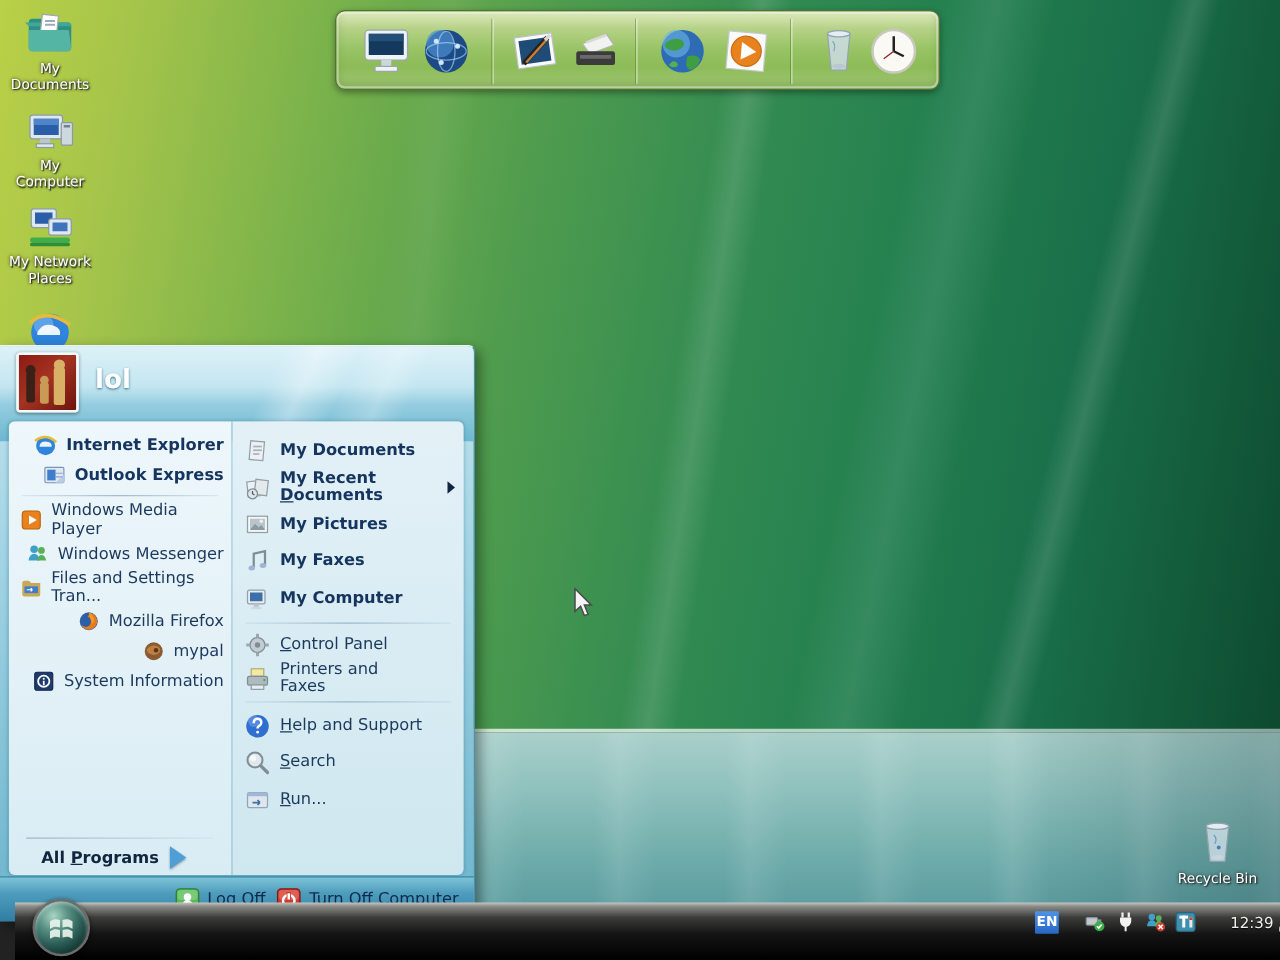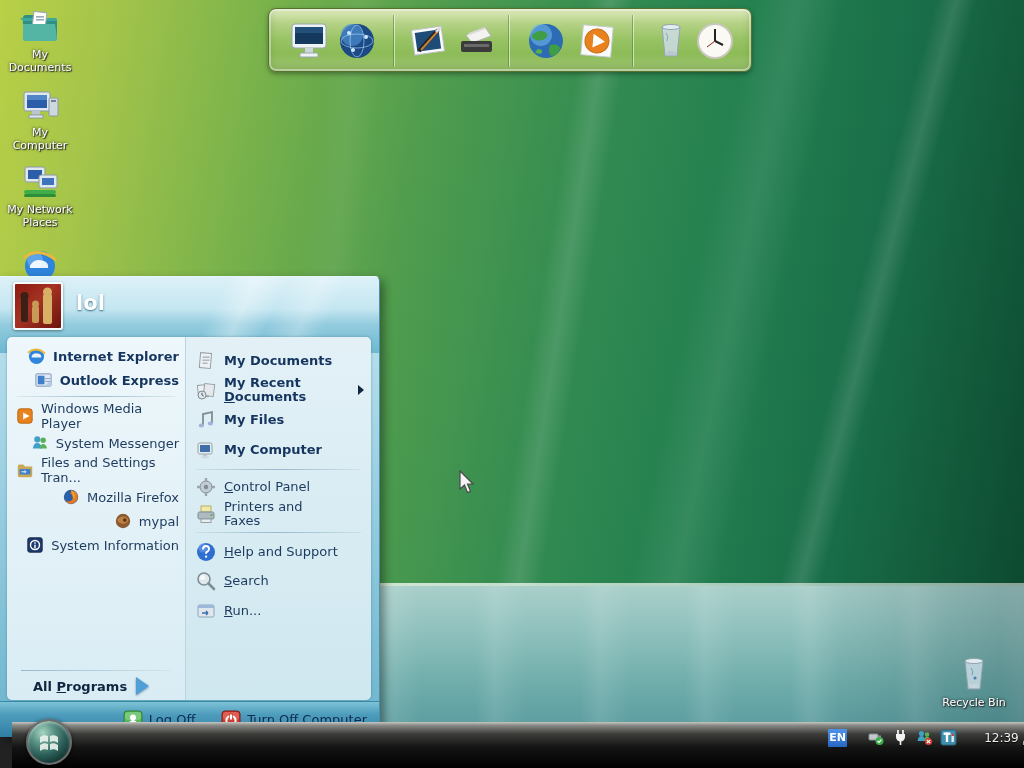--- a/index.html
+++ b/index.html
@@ -63,21 +63,21 @@
   .sep{height:1px;margin:4px 10px;background:linear-gradient(to right,rgba(120,160,180,.15),rgba(110,150,175,.6),rgba(120,160,180,.15));}
   .subarrow{position:absolute;right:7px;top:50%;margin-top:-5px;width:0;height:0;
         border-left:6px solid #10253f;border-top:5px solid transparent;border-bottom:5px solid transparent;}
   .allprog{position:absolute;left:0;right:0;bottom:5px;}
   .allprog .line{height:1px;margin:0 14px 6px 14px;background:linear-gradient(to right,rgba(110,150,175,.6),rgba(120,160,180,.1));}
   .allprog .row{display:flex;align-items:center;gap:9px;padding-left:26px;font-size:13px;font-weight:bold;color:#10253f;cursor:pointer;}
   .ap-arrow{width:0;height:0;border-left:13px solid #4f9fd6;border-top:9px solid transparent;border-bottom:9px solid transparent;
         filter:drop-shadow(0 1px 1px rgba(20,60,90,.5));}
   .sm-footer{position:absolute;left:0;right:0;bottom:0;height:36px;border-top:1px solid #3c87a5;
         background:linear-gradient(to bottom,#7cc3d6 0%,#4f9dbd 35%,#2f7da3 100%);
-        display:flex;align-items:center;justify-content:flex-end;gap:26px;padding-right:12px;}
+        display:flex;align-items:center;justify-content:flex-end;gap:9px;padding-right:12px;}
   .fbtn{display:flex;align-items:center;gap:6px;font-size:13px;color:#0c2b4e;cursor:pointer;}
   u{text-decoration:underline;}
 
   
   .taskbar{position:absolute;left:12px;bottom:0;width:1024px;height:46px;z-index:40;
         background:linear-gradient(to bottom,#c6c6c2 0%,#8a8a86 7%,#3c3c3a 26%,#141414 55%,#000 100%);}
   .orb{position:absolute;left:14px;top:-3px;width:46px;height:46px;border-radius:50%;cursor:pointer;z-index:41;
         background:radial-gradient(circle at 35% 28%,#a8d6c2 0%,#5b9486 28%,#2c5f58 55%,#12332f 80%,#0a221f 100%);
         border:2px solid #6d6d6d;box-shadow:inset 0 2px 3px rgba(255,255,255,.45),0 1px 4px rgba(0,0,0,.6);}
   .tray{position:absolute;right:6px;top:0;height:31px;display:flex;align-items:center;gap:7px;z-index:41;}
@@ -292,21 +292,21 @@
         </div>
         <div class="itm h24">
           <span class="ic">
             <svg width="18" height="18" viewBox="0 0 20 20">
                 <circle cx="7" cy="6" r="3.4" fill="#3fa0c8"></circle>
                 <path d="M2,16 q1,-6 5,-6 q4,0 5,6z" fill="#3fa0c8"></path>
                 <circle cx="13.5" cy="7" r="3" fill="#58b158"></circle>
                 <path d="M9.5,16 q1,-5 4,-5 q3.4,0 4.2,5z" fill="#58b158"></path>
               </svg>
           </span>
-          <span>System Messenger</span>
+          <span>Windows Messenger</span>
         </div>
         <div class="itm h24">
           <span class="ic">
             <svg width="18" height="18" viewBox="0 0 20 20">
                 <path d="M2,6 q0,-2 2,-2 h4 l2,2 h8 v10 q0,2 -2,2 h-12 q-2,0 -2,-2z" fill="#c9a856"></path>
                 <rect x="4" y="9" width="12" height="6" fill="#3f7ecb"></rect>
                 <path d="M6,12 h5 m0,0 l-1.5,-1.5 m1.5,1.5 l-1.5,1.5" stroke="#fff" fill="none"></path>
               </svg>
           </span>
           <span>Files and Settings Tran...</span>
@@ -369,29 +369,40 @@
             <svg width="22" height="22" viewBox="0 0 22 22">
                 <rect x="3" y="6" width="10" height="12" fill="#eef1f3" stroke="#93a0a8" transform="rotate(-6 8 12)"></rect>
                 <rect x="9" y="5" width="10" height="12" fill="#e4e9ec" stroke="#93a0a8" transform="rotate(7 14 11)"></rect>
                 <circle cx="7" cy="16" r="4" fill="#dfe5e9" stroke="#7f8d95"></circle>
                 <path d="M7,13.8 v2.2 l1.6,1" stroke="#4a5a64" fill="none"></path>
               </svg>
           </span>
           <span class="wrap">My Recent <u>D</u>ocuments</span>
           <span class="subarrow"></span>
         </div>
+        <div class="itm h28 bold">
+          <span class="ic">
+            <svg width="22" height="22" viewBox="0 0 22 22">
+                <rect x="3" y="4" width="16" height="13" fill="#f4f6f7" stroke="#93a0a8"></rect>
+                <rect x="5" y="6" width="12" height="9" fill="#b9c4cb"></rect>
+                <path d="M5,15 l4,-5 l3,3 l2,-2 l3,4z" fill="#8a98a1"></path>
+                <circle cx="14" cy="8" r="1.4" fill="#eef1f3"></circle>
+              </svg>
+          </span>
+          <span class="wrap">My Pictures</span>
+        </div>
         <div class="itm h30 bold">
           <span class="ic">
             <svg width="22" height="22" viewBox="0 0 22 22">
                 <path d="M8,16 V5 l9,-2 v11" stroke="#7f8d95" stroke-width="1.8" fill="none"></path>
                 <ellipse cx="6.4" cy="16.4" rx="2.6" ry="2" fill="#9fb4d8"></ellipse>
                 <ellipse cx="15.4" cy="14.4" rx="2.6" ry="2" fill="#9fb4d8"></ellipse>
               </svg>
           </span>
-          <span class="wrap">My Files</span>
+          <span class="wrap">My Faxes</span>
         </div>
         <div class="itm h30 bold">
           <span class="ic">
             <svg width="22" height="22" viewBox="0 0 22 22">
                 <rect x="3" y="4" width="14" height="11" rx="1.5" fill="#e8edf0" stroke="#93a0a8"></rect>
                 <rect x="5" y="6" width="10" height="7" fill="#3f6ea8"></rect>
                 <rect x="8" y="15" width="4" height="2.5" fill="#b9c4cb"></rect>
                 <rect x="6" y="17.5" width="8" height="1.8" fill="#cfd8dd"></rect>
               </svg>
           </span>

